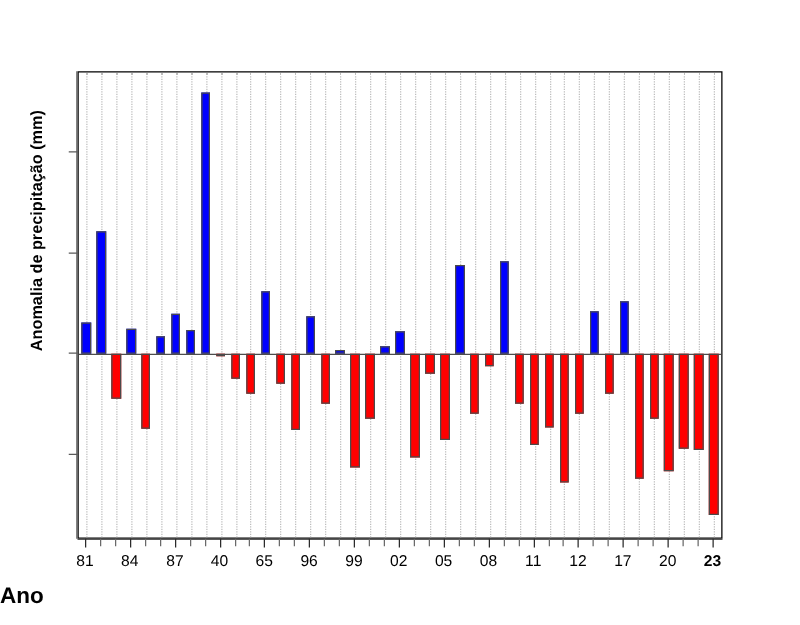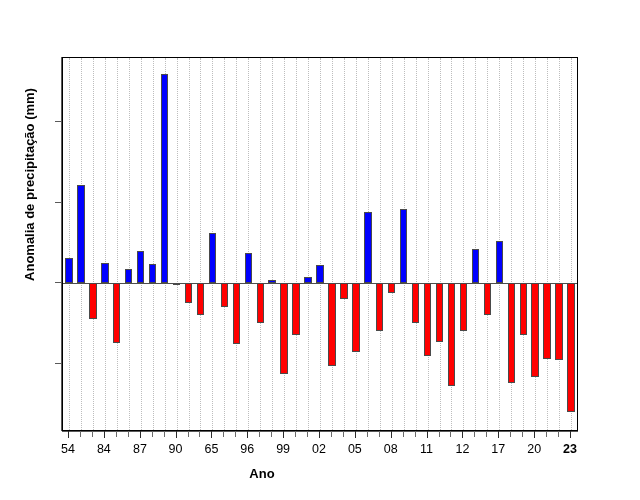--- a/index.html
+++ b/index.html
@@ -100,22 +100,22 @@
   .x-tick.major{border-left-color:#2b2b2b;height:7px;}
   .x-label{
     position:absolute;top:11px;
     font-size:12.5px;color:#000;
     transform:translateX(-50%);
     white-space:nowrap;
   }
   .x-title{
     position:absolute;
     left:0;top:466px;width:524px;
-    text-align:center;
-    font-size:13px;font-weight:bold;color:#000;
+    text-align:left;
+    font-size:18px;font-weight:bold;color:#000;
   }
 </style>
 </head>
 <body>
 
 <div id="root">
 
 
   <div class="y-axis">
     <div class="axis-spine"></div>
@@ -219,33 +219,33 @@
         <div class="bar neg" style="left: 480.411px; top: 225.211px; width: 7.41116px; height: 75.6065px;"></div>
         <div class="bar neg" style="left: 492.364px; top: 225.211px; width: 7.41116px; height: 76.4108px;"></div>
         <div class="bar neg" style="left: 504.318px; top: 225.211px; width: 7.41116px; height: 128.692px;"></div>
       </div>
   </div>
 
   <div class="x-axis">
     <div class="axis-spine"></div>
     <div id="x-ticks">
         <div class="x-tick major" style="left: 5.97674px;"></div>
-        <div class="x-label" style="left: 5.97674px;">54</div>
+        <div class="x-label" style="left: 5.97674px;">81</div>
         <div class="x-tick" style="left: 17.9302px;"></div>
         <div class="x-tick" style="left: 29.8837px;"></div>
         <div class="x-tick major" style="left: 41.8372px;"></div>
         <div class="x-label" style="left: 41.8372px;">84</div>
         <div class="x-tick" style="left: 53.7907px;"></div>
         <div class="x-tick" style="left: 65.7442px;"></div>
         <div class="x-tick major" style="left: 77.6977px;"></div>
         <div class="x-label" style="left: 78px;">87</div>
         <div class="x-tick" style="left: 89.6512px;"></div>
         <div class="x-tick" style="left: 101.605px;"></div>
         <div class="x-tick major" style="left: 113.558px;"></div>
-        <div class="x-label" style="left: 113.558px;">90</div>
+        <div class="x-label" style="left: 113.558px;">40</div>
         <div class="x-tick" style="left: 125.512px;"></div>
         <div class="x-tick" style="left: 137.465px;"></div>
         <div class="x-tick major" style="left: 149.419px;"></div>
         <div class="x-label" style="left: 149.419px;">65</div>
         <div class="x-tick" style="left: 161.372px;"></div>
         <div class="x-tick" style="left: 173.326px;"></div>
         <div class="x-tick major" style="left: 185.279px;"></div>
         <div class="x-label" style="left: 185.279px;">96</div>
         <div class="x-tick" style="left: 197.233px;"></div>
         <div class="x-tick" style="left: 209.186px;"></div>

